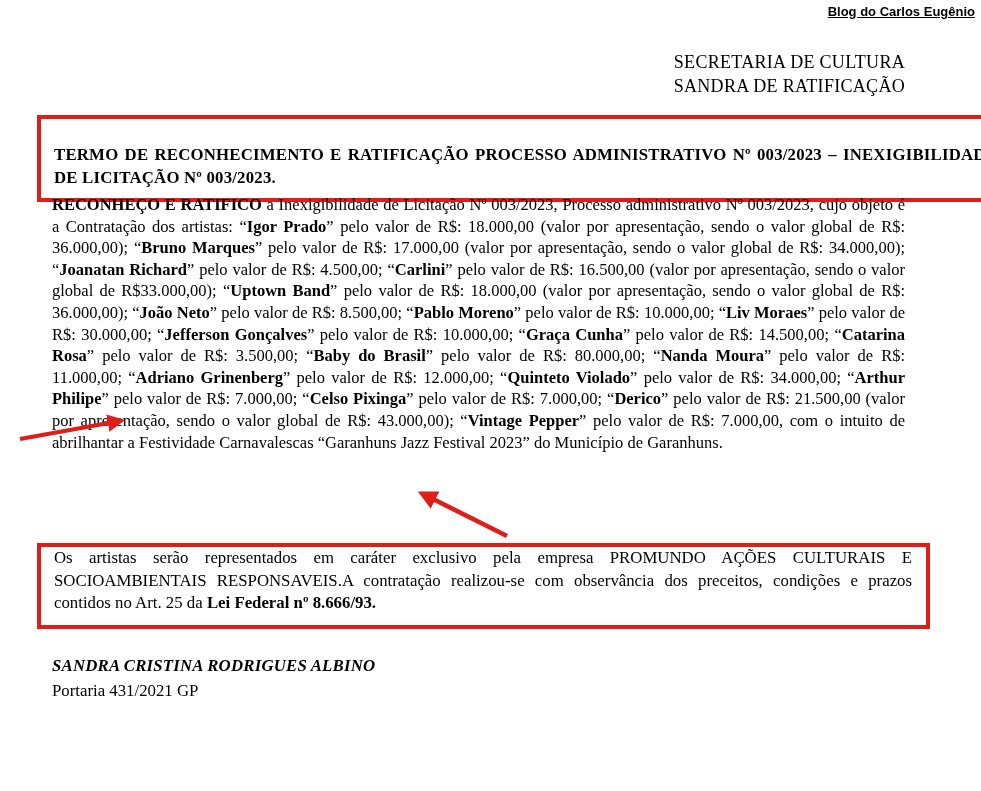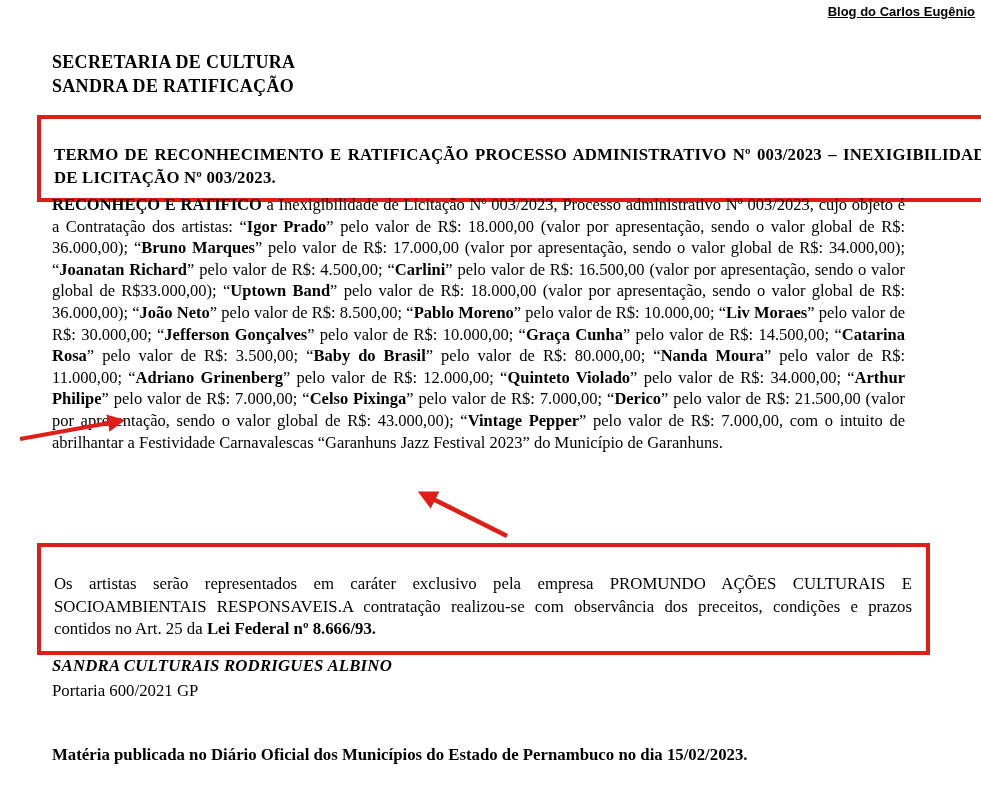--- a/index.html
+++ b/index.html
@@ -13,21 +13,21 @@
     font-family: "Liberation Serif", "DejaVu Serif", serif;
     overflow: hidden;
   }
   .watermark {
     position: absolute; top: 4px; right: 6px;
     font-family: "Liberation Sans", "DejaVu Sans", sans-serif;
     font-weight: bold; font-size: 13px; letter-spacing: 0px; text-decoration: underline;
   }
   .titles {
     position: absolute; top: 51px; left: 52px; width: 853px;
-    text-align: left; font-weight: bold;
+    text-align: right; font-weight: normal;
     font-size: 18px; line-height: 23.5px;
     letter-spacing: 0.3px;
   }
   .redbox {
     position: absolute;
     border: 4px solid var(--red);
     background: transparent;
   }
   .box1 {
     left: 37px; top: 115px; width: 976px;
@@ -35,21 +35,21 @@
     font-weight: bold; font-size: 16.8px; line-height: 23px;
     text-align: justify; letter-spacing: 0.2px;
   }
   .bodypara {
     position: absolute; left: 52px; top: 194px; width: 853px;
     font-size: 16.5px; line-height: 21.6px;
     text-align: justify;
   }
   .box2 {
     left: 37px; top: 543px; width: 893px;
-    padding: 26px 14px 10px 13px;
+    padding: 0 14px 10px 13px;
     font-size: 16.8px; line-height: 22.5px;
     text-align: justify;
     font-family: Liberation Serif, serif;
   }
   .signature {
     position: absolute; left: 52px; top: 654px;
     font-size: 16.8px; line-height: 24.5px;
   }
   .sig-name { font-weight: bold; font-style: italic; letter-spacing: 0.2px; }
   .pubnote {
@@ -92,19 +92,18 @@
       </marker>
     </defs>
     <line x1="104" y1="54" x2="20" y2="12" stroke="currentColor" stroke-width="4.6" marker-end="url(#ah2)"></line>
   </svg>
 
   <div class="redbox box2">
     <span>Os artistas serão representados em caráter exclusivo pela empresa PROMUNDO AÇÕES CULTURAIS E SOCIOAMBIENTAIS RESPONSAVEIS.A contratação realizou-se com observância dos preceitos, condições e prazos contidos no Art. 25 da <b>Lei Federal nº 8.666/93.</b></span>
   </div>
 
   <div class="signature">
-    <div class="sig-name">SANDRA CULTURAIS RODRIGUES ALBINO</div>
-    <div>Portaria 600/2021 GP</div>
+    <div class="sig-name">SANDRA CRISTINA RODRIGUES ALBINO</div>
+    <div>Portaria 431/2021 GP</div>
   </div>
 
-  <div class="pubnote">Matéria publicada no Diário Oficial dos Municípios do Estado de Pernambuco no dia 15/02/2023.</div>
 
 </div>
 
 </body></html>

